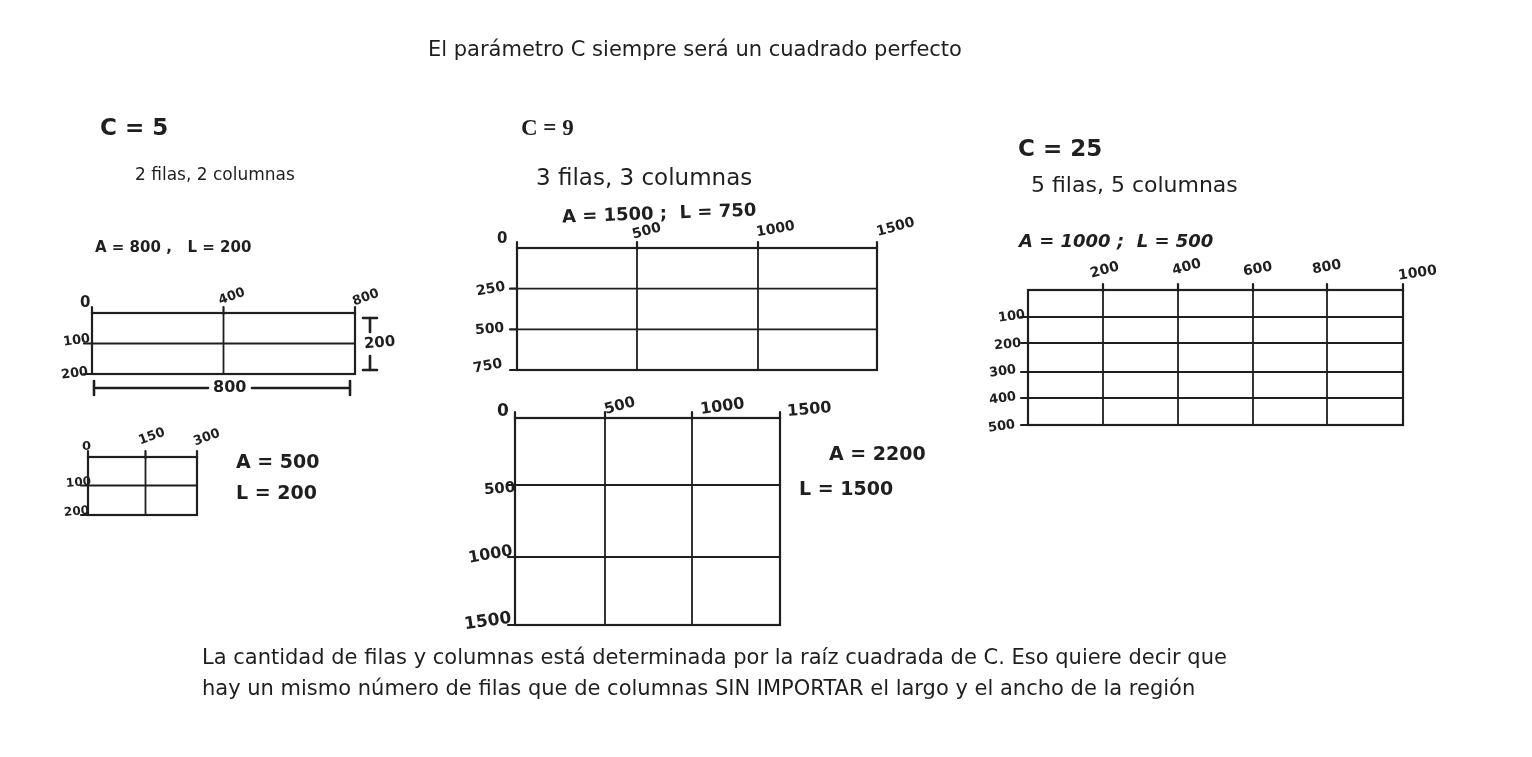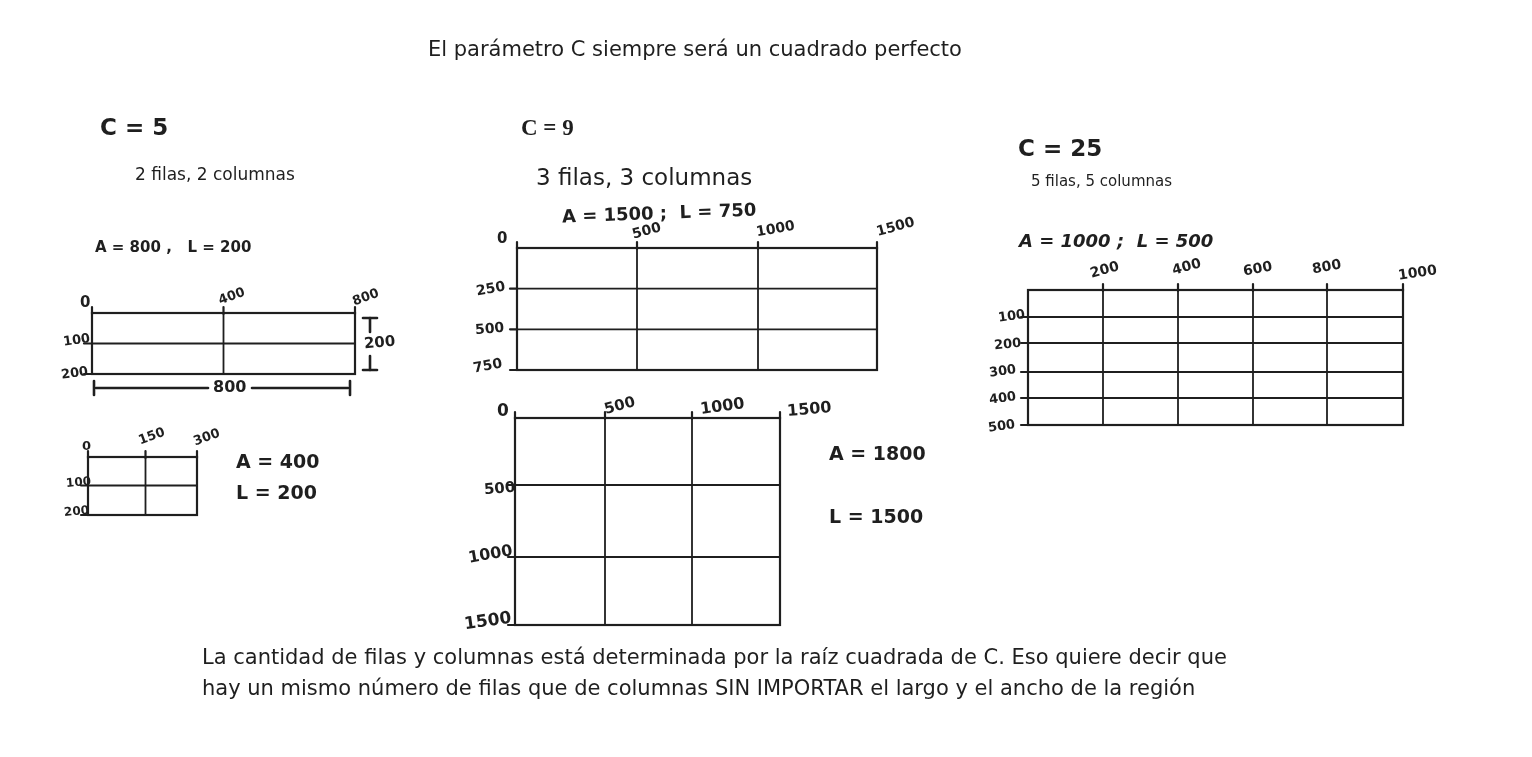--- a/index.html
+++ b/index.html
@@ -69,21 +69,21 @@
     <line class="tick" x1="65.5" y1="3" x2="65.5" y2="10"></line>
     <line class="tick" x1="117" y1="3" x2="117" y2="10"></line>
     <line class="tick" x1="1" y1="37.5" x2="8" y2="37.5"></line>
     <line class="tick" x1="1" y1="67" x2="8" y2="67"></line>
   </svg>
   <div class="lbl hand" style="left:82px;  top:439px; font-size:13px;">0</div>
   <div class="lbl hand tilt20" style="left:138px; top:429px; font-size:13px;">150</div>
   <div class="lbl hand tilt20" style="left:193px; top:430px; font-size:13px;">300</div>
   <div class="lbl hand tilt5" style="left:66px; top:476px; font-size:12px;">100</div>
   <div class="lbl hand tilt5" style="left:64px; top:505px; font-size:12px;">200</div>
-  <div class="lbl hand" style="left:236px; top:451px; font-size:19px;">A = 400</div>
+  <div class="lbl hand" style="left:236px; top:451px; font-size:19px;">A = 500</div>
   <div class="lbl hand" style="left:236px; top:482px; font-size:19px;">L = 200</div>
 
   <div class="lbl hand" style="left:521px; top:115px; font-size:23px;font-family:Liberation Serif, serif;">C = 9</div>
   <div class="lbl" style="left:536px; top:165px; font-size:23px;">3 filas, 3 columnas</div>
   <div class="lbl hand" style="left:562px; top:203px; font-size:18px; transform:rotate(-2deg);">A = 1500 ;  L = 750</div>
 
   <svg class="sketch" style="left:510px; top:240px;" width="380" height="140" viewBox="0 0 380 140">
     <rect x="7" y="8" width="360" height="122"></rect>
     <line class="inner" x1="127" y1="8" x2="127" y2="130"></line>
     <line class="inner" x1="248" y1="8" x2="248" y2="130"></line>
@@ -119,25 +119,25 @@
     <line class="tick" x1="0" y1="147" x2="7" y2="147"></line>
     <line class="tick" x1="0" y1="215" x2="7" y2="215"></line>
   </svg>
   <div class="lbl hand" style="left:497px; top:401px; font-size:17px;">0</div>
   <div class="lbl hand tilt15" style="left:604px; top:397px; font-size:15px;">500</div>
   <div class="lbl hand tilt8" style="left:700px; top:397px; font-size:16px;">1000</div>
   <div class="lbl hand tilt5" style="left:787px; top:400px; font-size:16px;">1500</div>
   <div class="lbl hand tilt5" style="left:484px; top:480px; font-size:15px;">500</div>
   <div class="lbl hand tilt10" style="left:468px; top:545px; font-size:16px;">1000</div>
   <div class="lbl hand tilt8" style="left:464px; top:611px; font-size:17px;">1500</div>
-  <div class="lbl hand" style="left:829px; top:443px; font-size:19px;">A = 1800</div>
-  <div class="lbl hand" style="left:829px; top:478px; font-size:19px;margin-top:28px;">L = 1500</div>
+  <div class="lbl hand" style="left:829px; top:443px; font-size:19px;">A = 2200</div>
+  <div class="lbl hand" style="left:799px; top:478px; font-size:19px;">L = 1500</div>
 
   <div class="lbl hand" style="left:1018px; top:136px; font-size:23px;">C = 25</div>
-  <div class="lbl" style="left:1031px; top:173px; font-size:15px;">5 filas, 5 columnas</div>
+  <div class="lbl" style="left:1031px; top:173px; font-size:22px;">5 filas, 5 columnas</div>
   <div class="lbl hand" style="left:1019px; top:231px; font-size:18px;font-style:italic;">A = 1000 ;  L = 500</div>
 
   <svg class="sketch" style="left:1020px; top:282px;" width="395" height="152" viewBox="0 0 395 152">
     <rect x="8" y="8" width="375" height="135"></rect>
     <line class="inner" x1="83" y1="8" x2="83" y2="143"></line>
     <line class="inner" x1="158" y1="8" x2="158" y2="143"></line>
     <line class="inner" x1="233" y1="8" x2="233" y2="143"></line>
     <line class="inner" x1="307" y1="8" x2="307" y2="143"></line>
     <line class="inner" x1="8" y1="35" x2="383" y2="35"></line>
     <line class="inner" x1="8" y1="61" x2="383" y2="61"></line>

